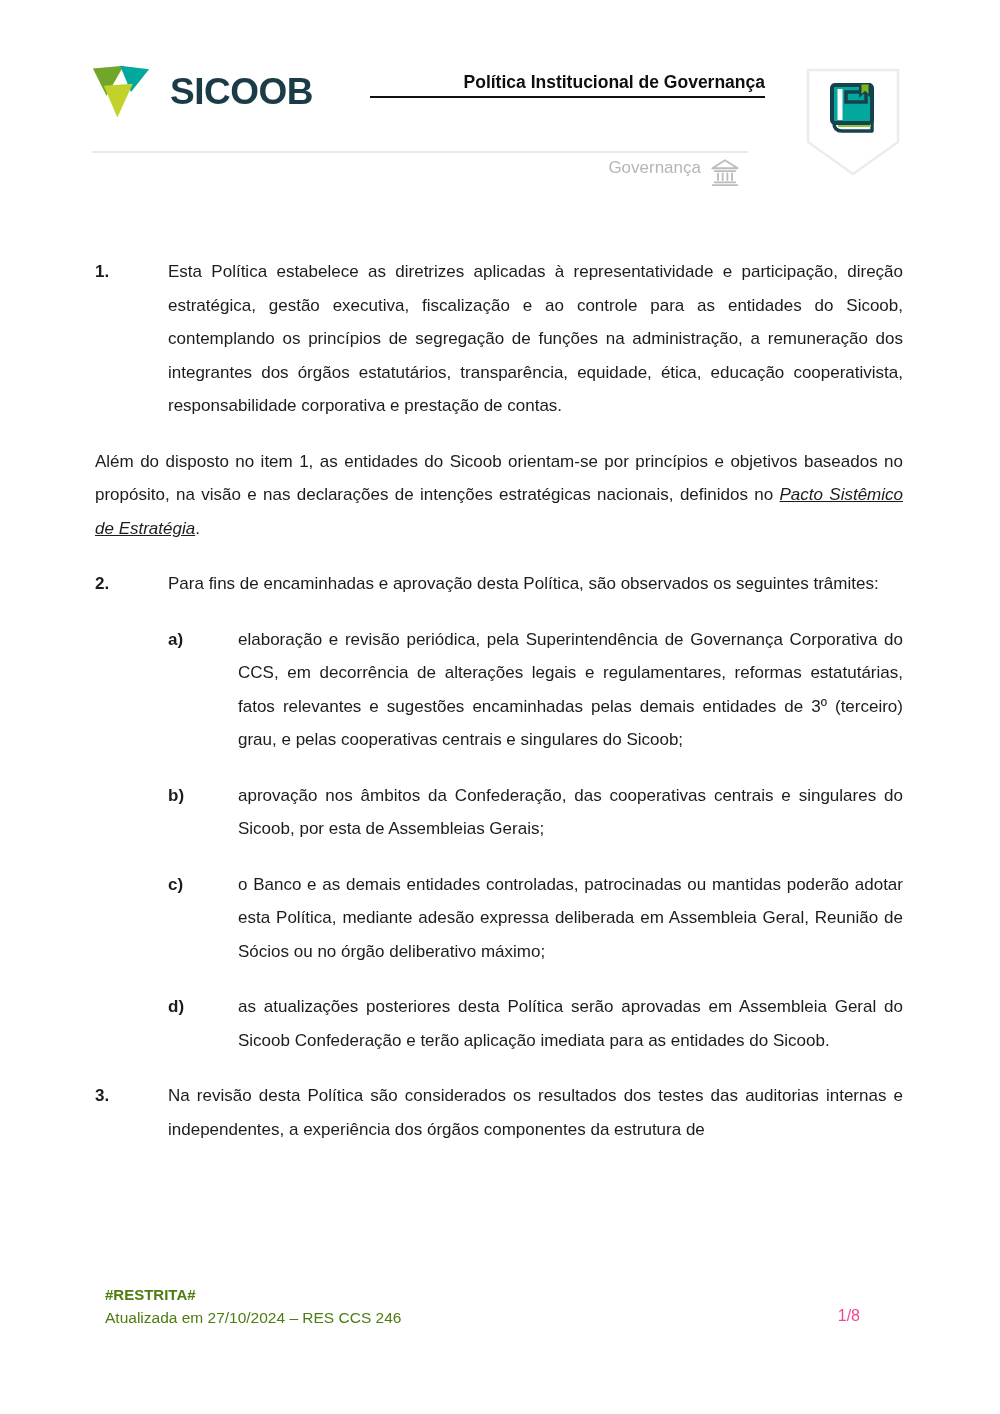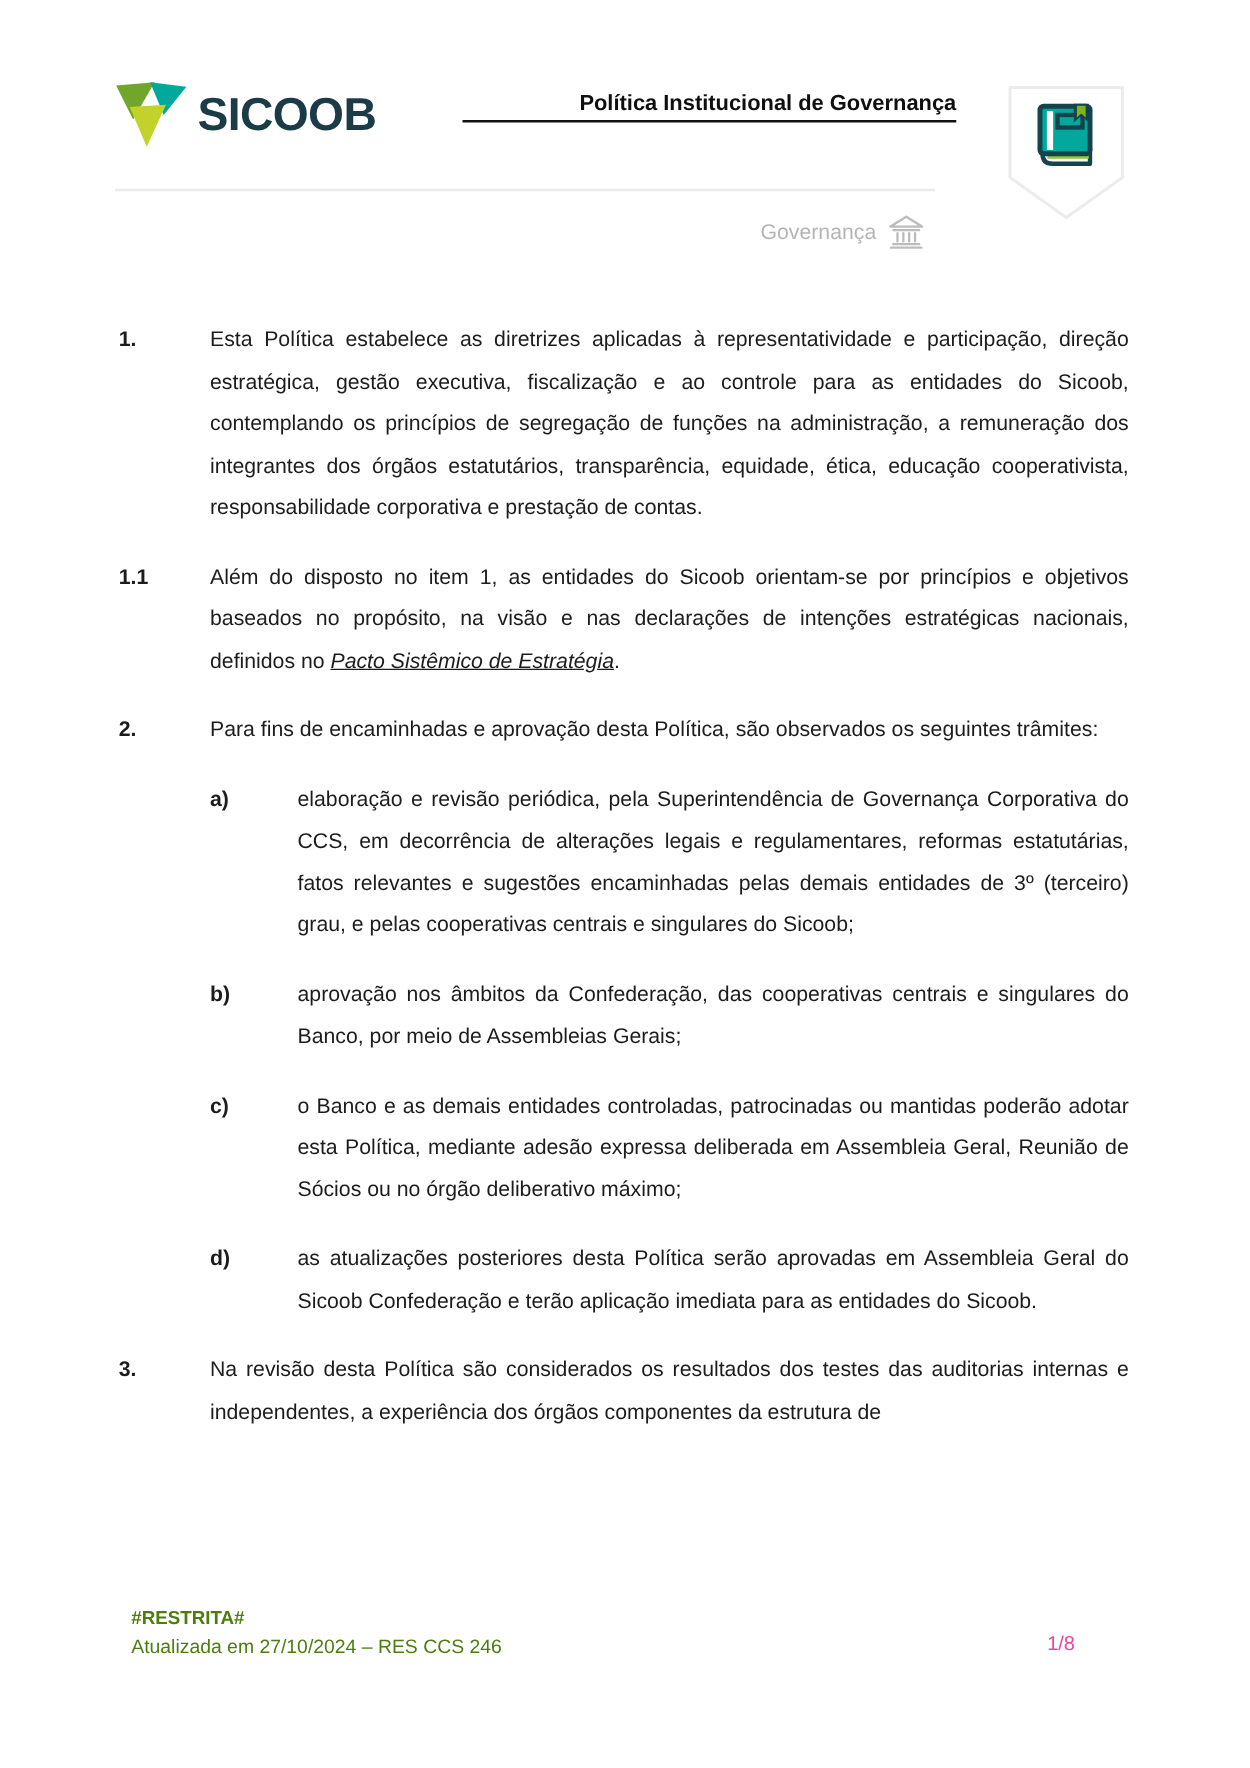--- a/index.html
+++ b/index.html
@@ -14,21 +14,21 @@
     overflow: hidden;
   }
 
   
   .logo {
     position: absolute;
     left: 92px;
     top: 64px;
     display: flex;
     align-items: center;
-    gap: 8px;
+    gap: 20px;
   }
   .logo-mark { width: 58px; height: 56px; }
   .logo-text {
     font-size: 37px;
     font-weight: 700;
     letter-spacing: -0.5px;
     color: #1b3c47;
   }
 
   .title-block {
@@ -49,24 +49,24 @@
     position: absolute;
     top: 151px;
     left: 92px;
     width: 656px;
     height: 2px;
     background: #eaeaea;
   }
 
   .category {
     position: absolute;
-    top: 171px;
+    top: 158px;
     right: 260px;
     display: flex;
-    align-items: center;
+    align-items: flex-start;
     gap: 9px;
   }
   .category-label {
     font-size: 17px;
     color: #b5b5b5;
   }
   .bank-icon { width: 30px; height: 29px; }
 
   .badge { position: absolute; left: 804px; top: 66px; }
 
@@ -156,37 +156,36 @@
   </div>
 
   <div class="content">
 
     <div class="item">
       <span class="num">1.</span>
       <p>Esta Política estabelece as diretrizes aplicadas à representatividade e participação, direção estratégica, gestão executiva, fiscalização e ao controle para as entidades do Sicoob, contemplando os princípios de segregação de funções na administração, a remuneração dos integrantes dos órgãos estatutários, transparência, equidade, ética, educação cooperativista, responsabilidade corporativa e prestação de contas.</p>
     </div>
 
     <div class="item">
-      <span class="num">1.1</span>
       <p><span>Além do disposto no item 1, as entidades do Sicoob orientam-se por princípios e objetivos baseados no propósito, na visão e nas declarações de intenções estratégicas nacionais, definidos no </span><span class="italic">Pacto Sistêmico de Estratégia</span><span>.</span></p>
     </div>
 
     <div class="item">
       <span class="num">2.</span>
       <p>Para fins de encaminhadas e aprovação desta Política, são observados os seguintes trâmites:</p>
     </div>
 
     <div class="item sub">
       <span class="num">a)</span>
       <p>elaboração e revisão periódica, pela Superintendência de Governança Corporativa do CCS, em decorrência de alterações legais e regulamentares, reformas estatutárias, fatos relevantes e sugestões encaminhadas pelas demais entidades de 3º (terceiro) grau, e pelas cooperativas centrais e singulares do Sicoob;</p>
     </div>
 
     <div class="item sub">
       <span class="num">b)</span>
-      <p>aprovação nos âmbitos da Confederação, das cooperativas centrais e singulares do Banco, por meio de Assembleias Gerais;</p>
+      <p>aprovação nos âmbitos da Confederação, das cooperativas centrais e singulares do Sicoob, por esta de Assembleias Gerais;</p>
     </div>
 
     <div class="item sub">
       <span class="num">c)</span>
       <p>o Banco e as demais entidades controladas, patrocinadas ou mantidas poderão adotar esta Política, mediante adesão expressa deliberada em Assembleia Geral, Reunião de Sócios ou no órgão deliberativo máximo;</p>
     </div>
 
     <div class="item sub">
       <span class="num">d)</span>
       <p>as atualizações posteriores desta Política serão aprovadas em Assembleia Geral do Sicoob Confederação e terão aplicação imediata para as entidades do Sicoob.</p>

